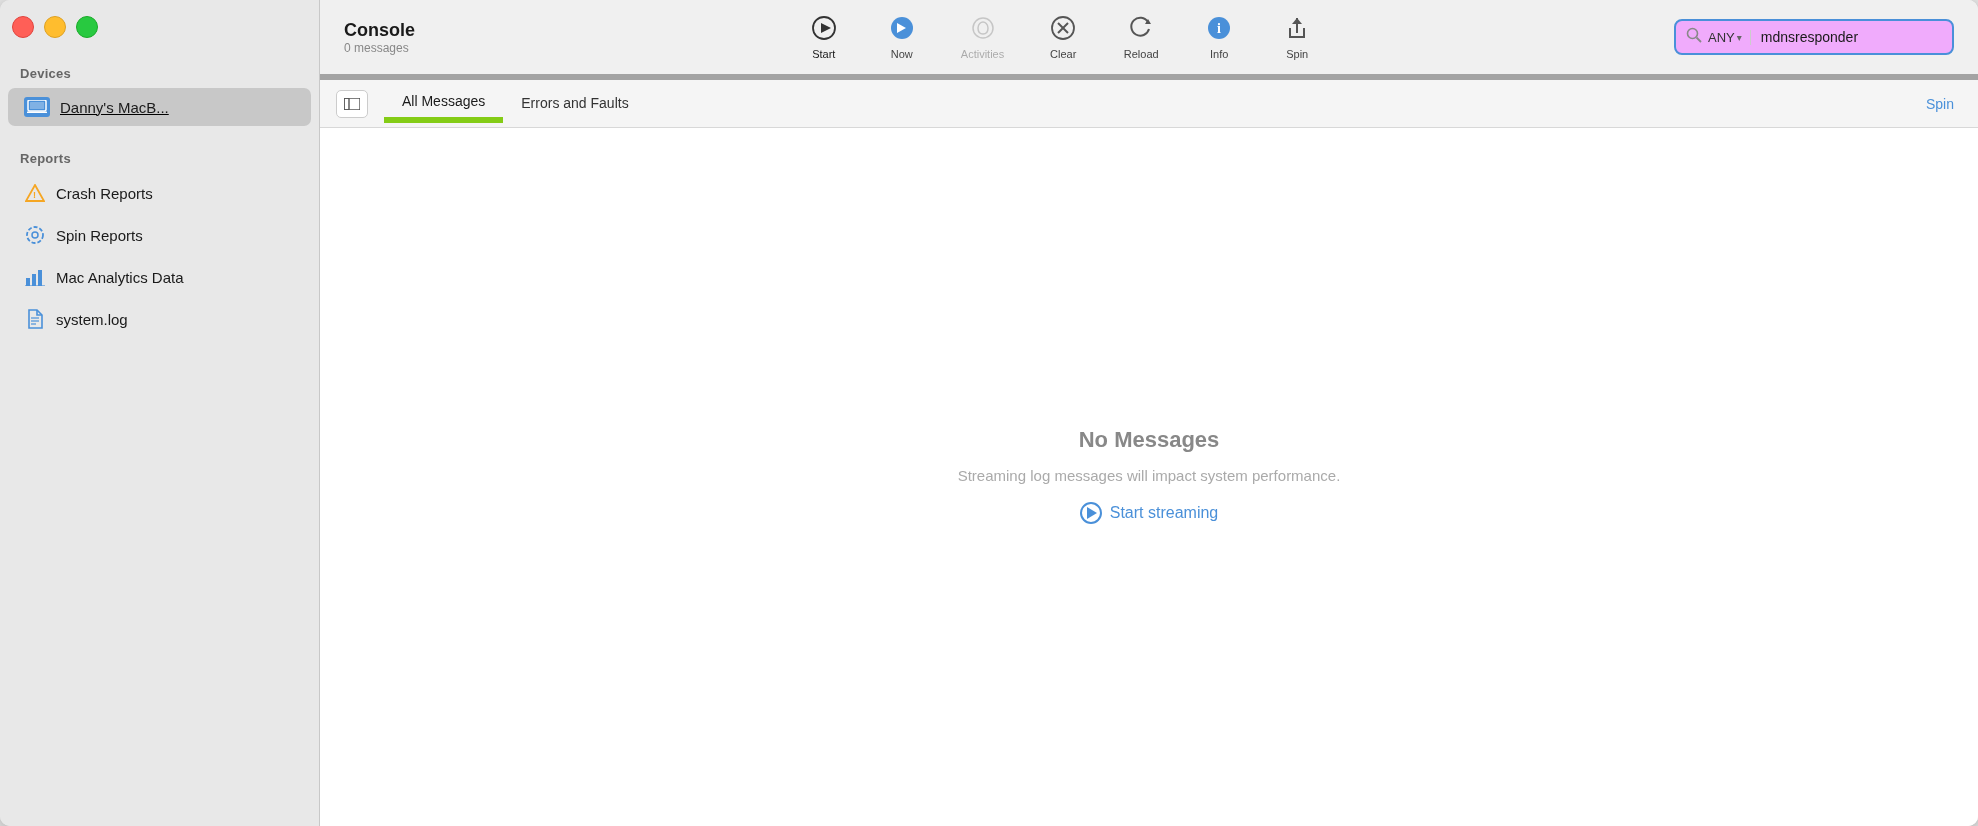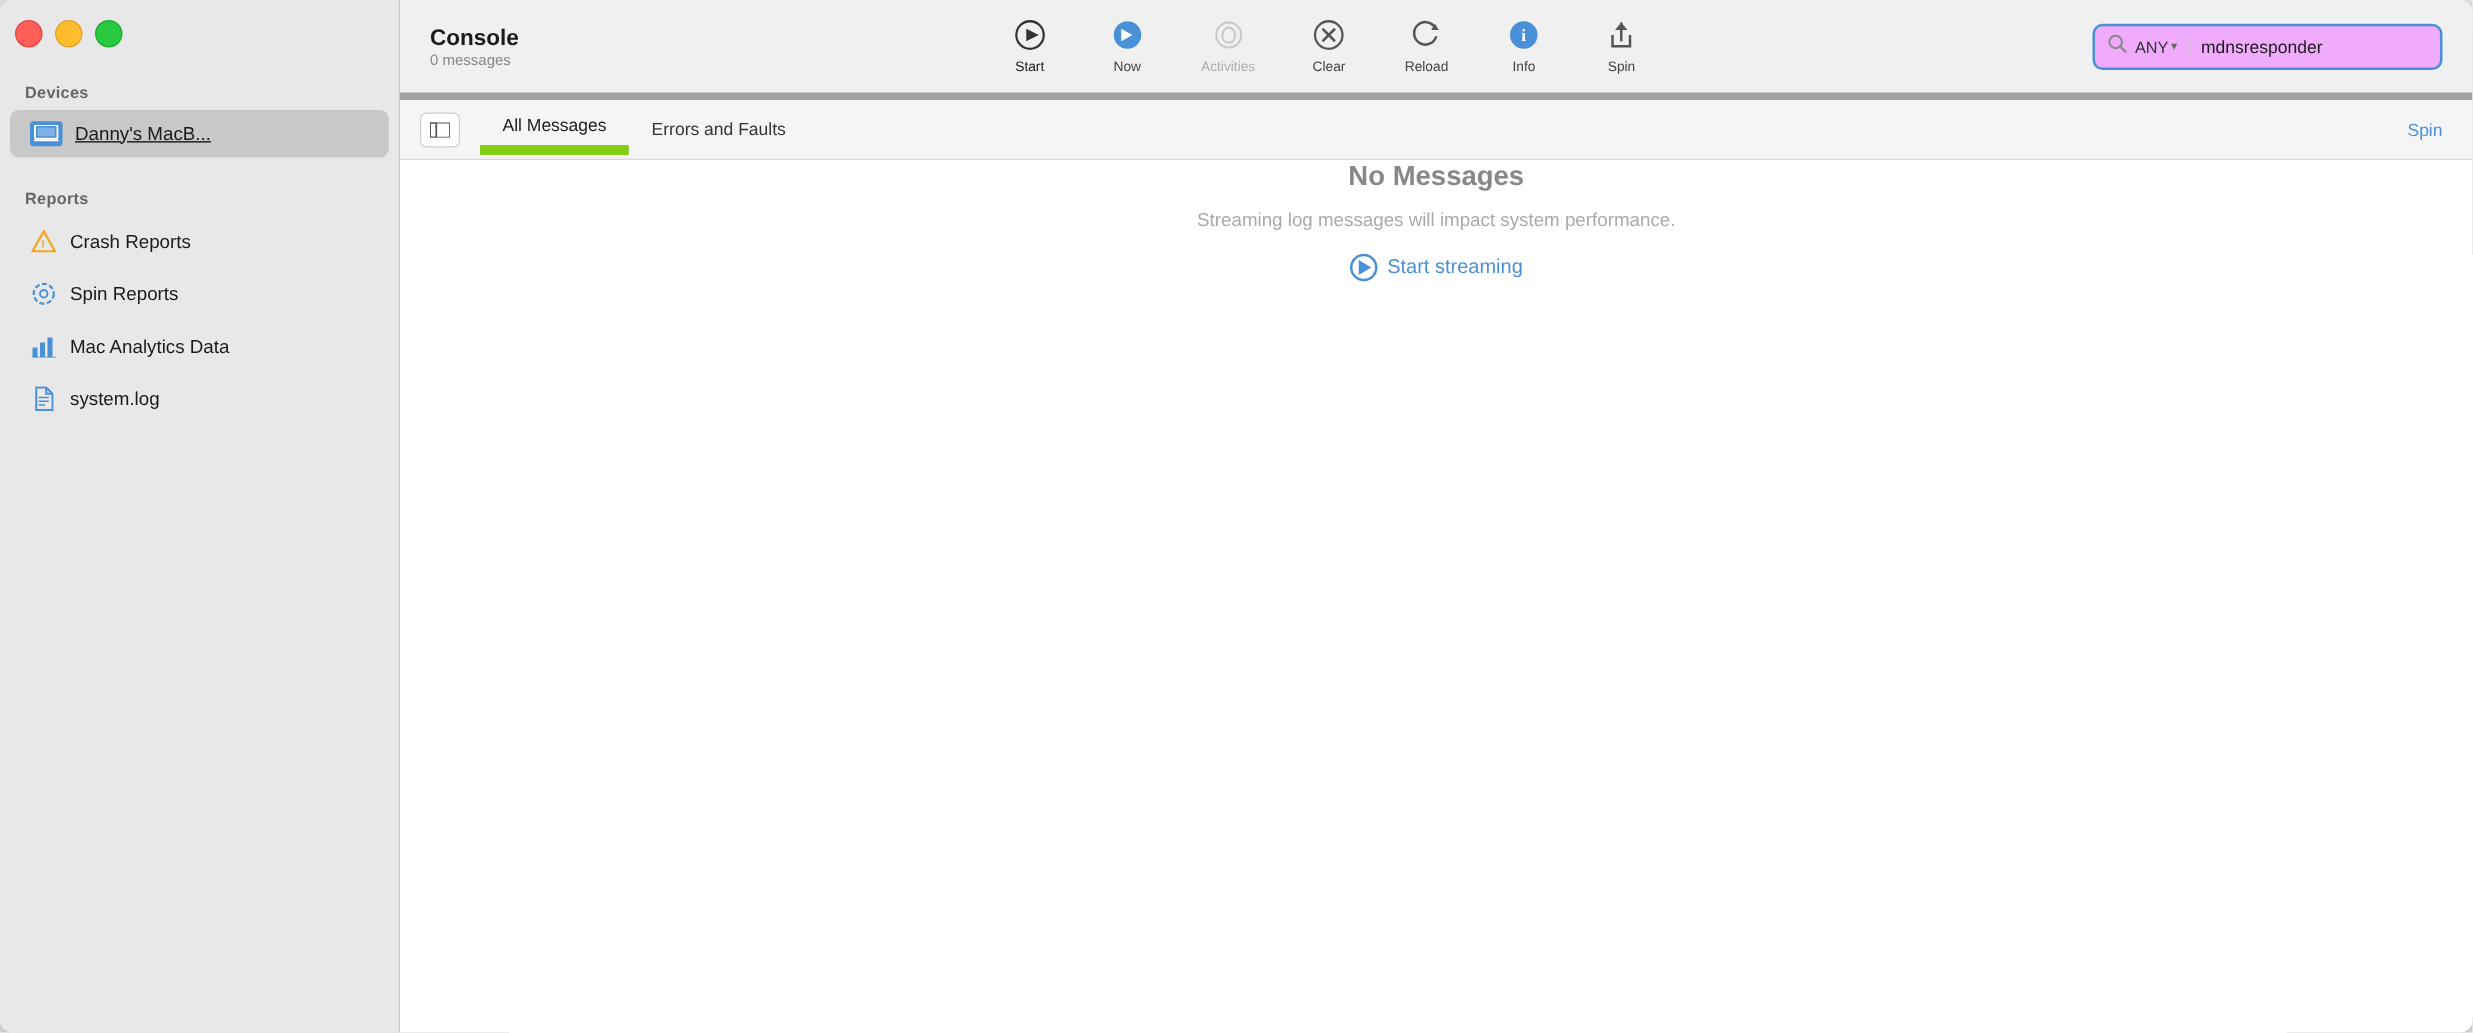--- a/index.html
+++ b/index.html
@@ -250,40 +250,41 @@
       padding: 8px 18px;
       font-size: 14px;
       color: #333;
       cursor: pointer;
       border-bottom: 2px solid transparent;
     }
 
     .tab.active {
       font-weight: 500;
       color: #1a1a1a;
-      border-bottom: 8px solid #84cc16;
+      border-bottom: 6px solid #84cc16;
     }
 
     .tab-spacer { flex: 1; }
 
     .save-btn {
       font-size: 14px;
       color: #4a90d9;
       cursor: pointer;
       padding: 4px 8px;
       border: none;
       background: transparent;
     }
 
     
     .empty-state {
       flex: 1;
       display: flex;
       flex-direction: column;
       align-items: center;
+      justify-content: center;
       gap: 14px;
       background: white;
     }
 
     .empty-title {
       font-size: 22px;
       font-weight: 600;
       color: #888;
     }
 

